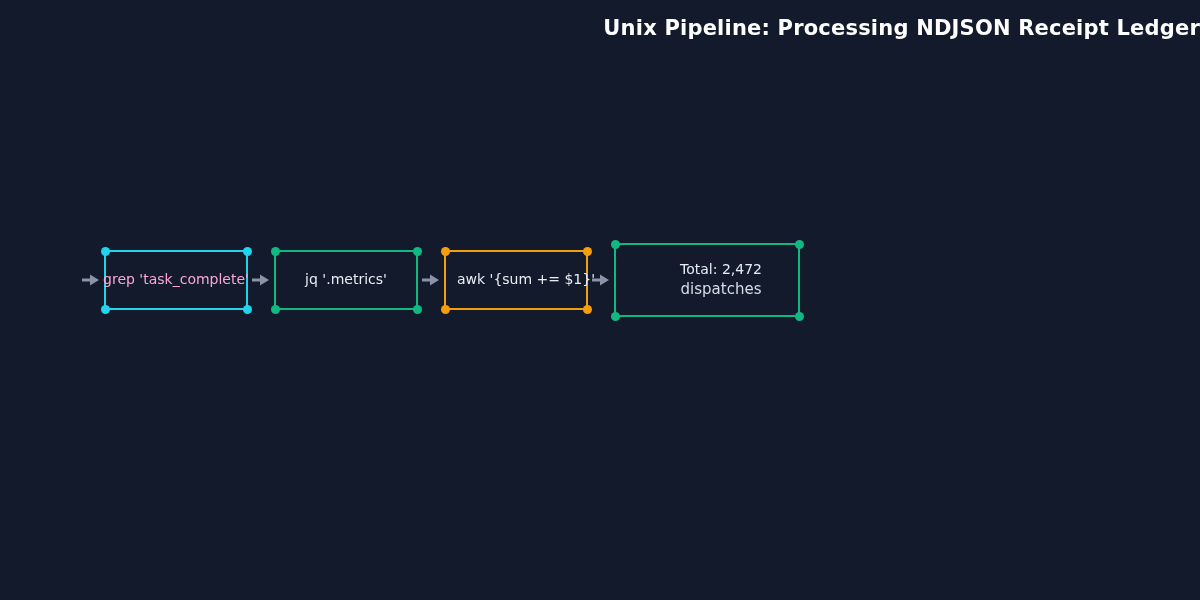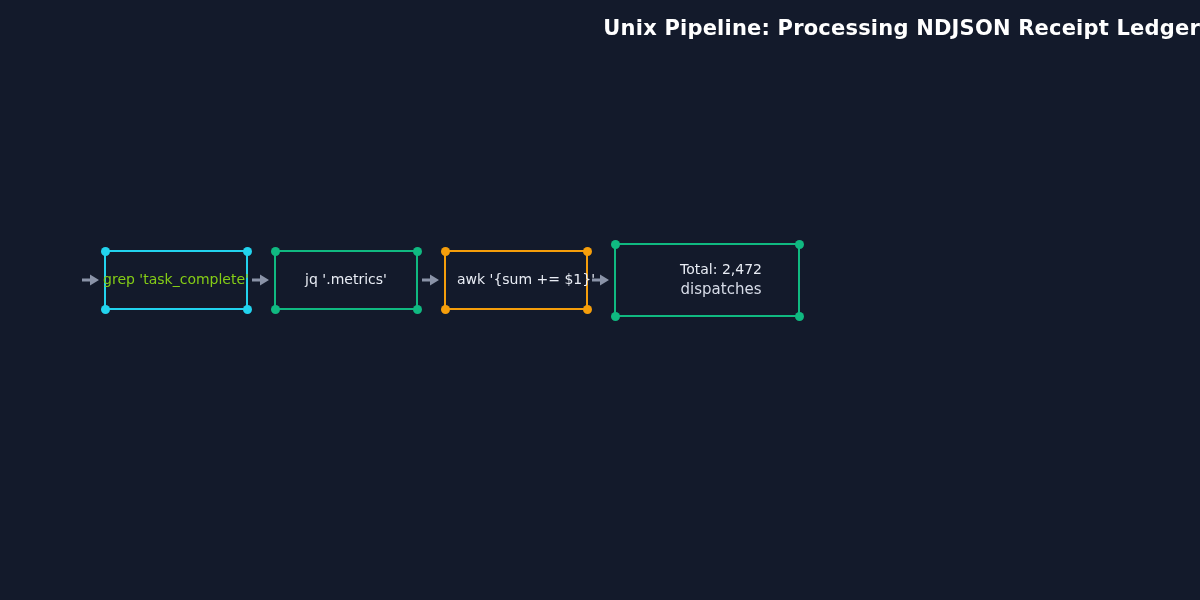--- a/index.html
+++ b/index.html
@@ -112,21 +112,21 @@
     <svg width="20" height="14" viewBox="0 0 20 14">
       <path d="M1 5.5 H9 V1.5 L18 7 L9 12.5 V8.5 H1 Z" fill="#8a93a8"></path>
     </svg>
   </div>
 
   <div class="node" style="border-color: rgb(34, 211, 238);">
     <span class="dot tl" style="background: rgb(34, 211, 238);"></span>
     <span class="dot tr" style="background: rgb(34, 211, 238);"></span>
     <span class="dot bl" style="background: rgb(34, 211, 238);"></span>
     <span class="dot br" style="background: rgb(34, 211, 238);"></span>
-    <span class="node-label" style="color: #84cc16;">grep 'task_complete'</span>
+    <span class="node-label" style="color: #f9a8d4;">grep 'task_complete'</span>
   </div>
 
   <div class="connector">
     <svg width="20" height="14" viewBox="0 0 20 14">
       <path d="M1 5.5 H9 V1.5 L18 7 L9 12.5 V8.5 H1 Z" fill="#8a93a8"></path>
     </svg>
   </div>
 
   <div class="node" style="border-color: rgb(16, 185, 129);">
     <span class="dot tl" style="background: rgb(16, 185, 129);"></span>

